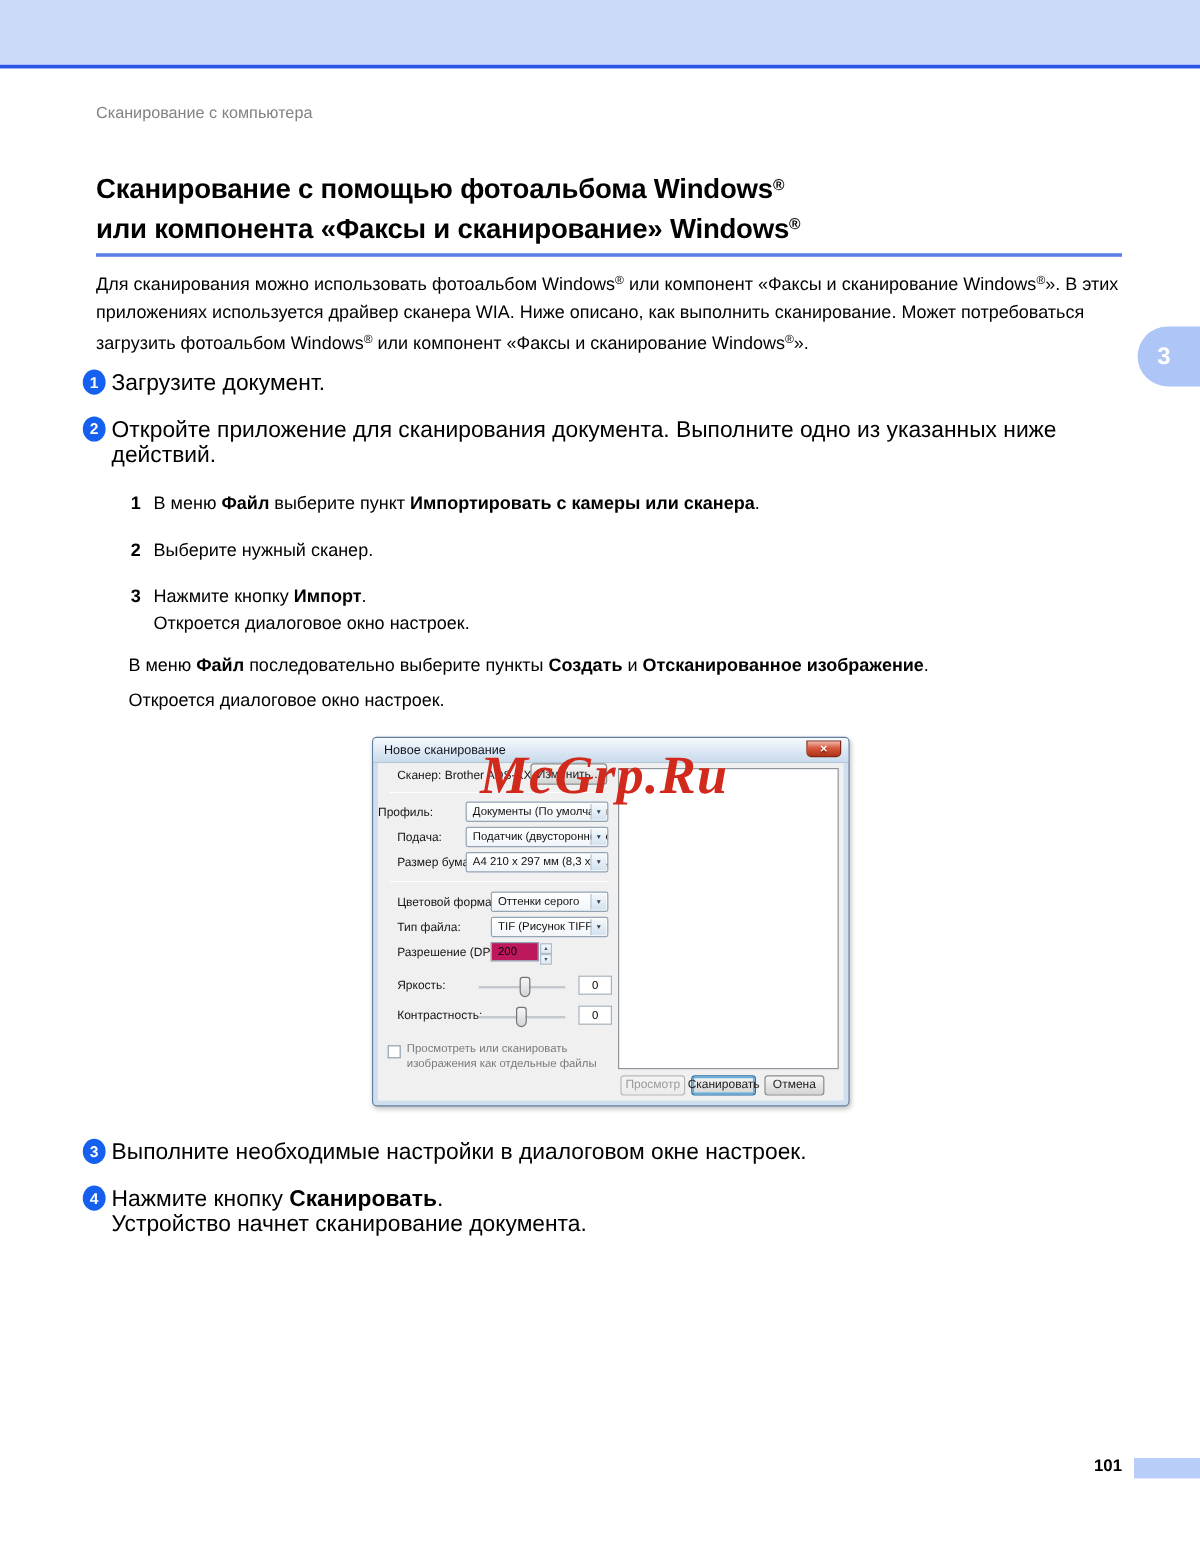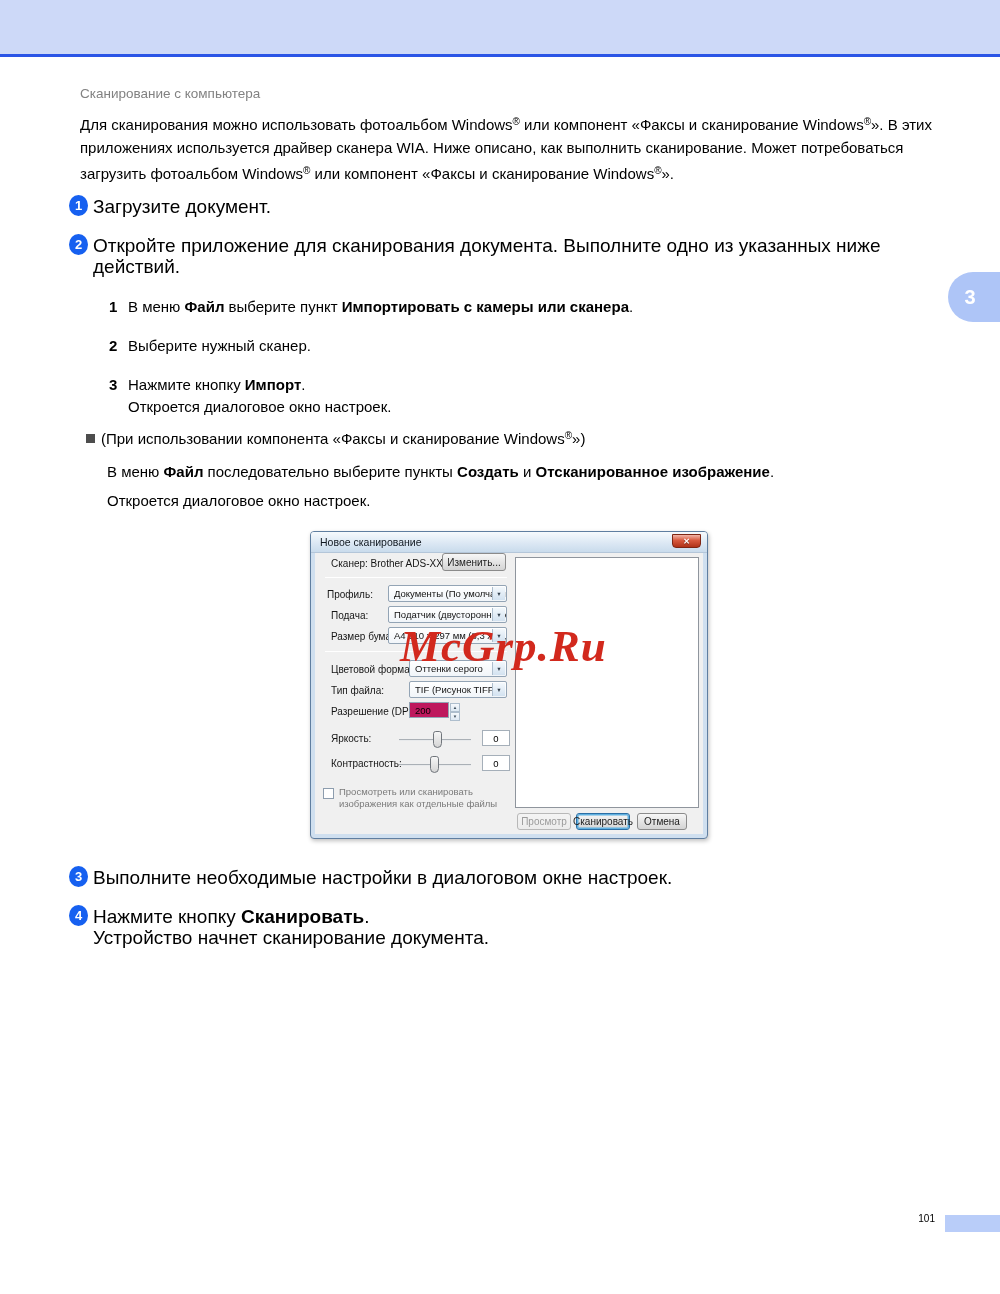--- a/index.html
+++ b/index.html
@@ -59,40 +59,41 @@
   .slider-thumb { position:absolute; top:-8px; width:9px; height:17px; background:linear-gradient(#f6f6f6,#d5d5d5); border:1px solid #70757b; border-radius:3px 3px 5px 5px; }
   .valbox { position:absolute; width:28px; height:16px; background:#fff; border:1px solid #a5afb9; display:flex; align-items:center; justify-content:center; font-size:9.5px; }
   .cb-box { position:absolute; left:12px; top:256px; width:11px; height:11px; background:#fff; border:1px solid #8d9dae; }
   .cb-label { position:absolute; left:28px; top:254px; width:180px; font-size:9.5px; line-height:12px; color:#7a7a7a; }
   .preview-pane { position:absolute; left:204px; top:25px; width:184px; height:251px; background:#fff; border:1px solid #8f959d; }
   .dlg-btn { position:absolute; height:17px; top:281px; background:linear-gradient(#f7f7f7,#e5e5e5 49%,#d4d4d4); border:1px solid #8b8b8b; border-radius:3px; font-size:10px; color:#1c1c1c; display:flex; align-items:center; justify-content:center; }
   .dlg-btn.disabled { color:#9b9b9b; background:linear-gradient(#f4f4f4,#ececec); border-color:#b8b8b8; }
   .dlg-btn.default { border-color:#2c6fa5; box-shadow:0 0 0 1.5px #5fb0e0 inset; }
 
   
-  .page-number { position:absolute; top:1213px; right:65px; font-size:10px; font-weight:normal; }
+  .page-number { position:absolute; top:1213px; right:65px; font-size:14px; font-weight:bold; }
   .footer-accent { position:absolute; top:1215px; right:0; width:55px; height:17px; background:#b9cdf9; }
 </style>
 </head>
 <body>
 
 <div class="page">
 
   <div class="top-band"></div>
 
   <div class="chapter-tab">
     <span>3</span>
   </div>
 
   <div class="watermark">McGrp.Ru</div>
 
   <div class="content">
 
     <div class="breadcrumb">Сканирование с компьютера</div>
 
+    <h1 class="title"><span>Сканирование с помощью фотоальбома Windows</span><sup>®</sup><br><span>или компонента «Факсы и сканирование» Windows</span><sup>®</sup></h1>
 
     <p class="intro btxt"><span>Для сканирования можно использовать фотоальбом Windows</span><sup>®</sup><span> или компонент «Факсы и сканирование Windows</span><sup>®</sup><span>». В этих приложениях используется драйвер сканера WIA. Ниже описано, как выполнить сканирование. Может потребоваться загрузить фотоальбом Windows</span><sup>®</sup><span> или компонент «Факсы и сканирование Windows</span><sup>®</sup><span>».</span></p>
 
     <div class="step mt1">
       <div class="step-badge">1</div>
       <div class="step-text">Загрузите документ.</div>
     </div>
 
     <div class="step mt2">
       <div class="step-badge">2</div>
@@ -108,45 +109,41 @@
     <div class="substep ss2">
       <span class="substep-num">2</span>
       <span>Выберите нужный сканер.</span>
     </div>
 
     <div class="substep ss3">
       <span class="substep-num">3</span>
       <span><span>Нажмите кнопку </span><b>Импорт</b><span>.</span><br><span>Откроется диалоговое окно настроек.</span></span>
     </div>
 
-    <div class="bullet-line b2 btxt">
-      <span class="bullet-square"></span>
-      <span><span>(При использовании компонента «Факсы и сканирование Windows</span><sup>®</sup><span>»)</span></span>
-    </div>
 
     <div class="opt2-line o1"><span>В меню </span><b>Файл</b><span> последовательно выберите пункты </span><b>Создать</b><span> и </span><b>Отсканированное изображение</b><span>.</span></div>
 
     <div class="opt2-line o2">Откроется диалоговое окно настроек.</div>
 
     <div class="dialog">
       <div class="dlg-titlebar">
         <span class="dlg-title">Новое сканирование</span>
       </div>
       <div class="dlg-close">
           <span>✕</span>
         </div>
 
       <div class="preview-pane"></div>
 
       <span class="dlg-text" style="left:20px; top:26px;">Сканер: Brother ADS-XXXXX</span>
       <div class="dlg-btn" style="left:131px; top:21px; width:64px; height:18px;">Изменить...</div>
 
       <div class="sep" style="top:45px;"></div>
 
-      <span class="dlg-text" style="left:16px; top:57px;">Профиль:</span>
+      <span class="dlg-text" style="left:4px; top:57px;">Профиль:</span>
       <div class="dd" style="left:77px; top:53px; width:119px;">
         <span class="dd-val">Документы (По умолчанию)</span>
         <span class="dd-arrow">▼</span>
       </div>
 
       <span class="dlg-text" style="left:20px; top:78px;">Подача:</span>
       <div class="dd" style="left:77px; top:74px; width:119px;">
         <span class="dd-val">Податчик (двустороннее сканир</span>
         <span class="dd-arrow">▼</span>
       </div>

